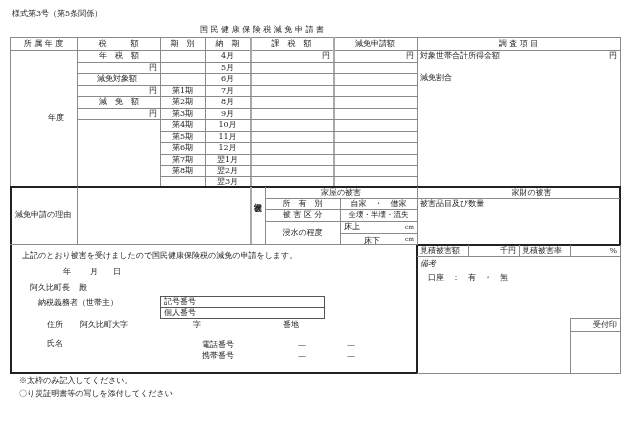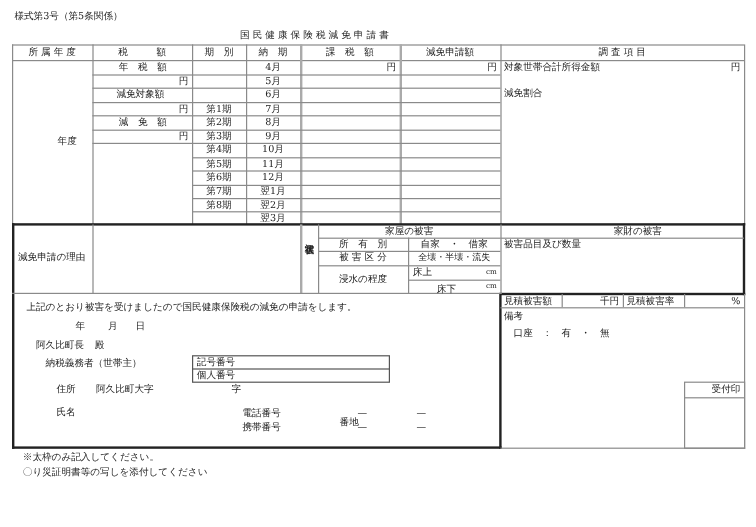--- a/index.html
+++ b/index.html
@@ -151,21 +151,21 @@
   <div class="fbox" style="left:160px;top:296px;width:165px;height:23px;"></div>
   <div class="hl" style="left:160px;top:307px;width:165px;border-color:#555;"></div>
   <div class="abs" style="left:164px;top:298px;">記号番号</div>
   <div style="position:absolute;left:205px;top:297px;width:119px;height:10px;"></div>
   <div class="abs" style="left:164px;top:309px;">個人番号</div>
   <div style="position:absolute;left:205px;top:308px;width:119px;height:10px;"></div>
 
   <div class="abs" style="left:47px;top:321px;">住所</div>
   <div class="abs" style="left:80px;top:321px;">阿久比町大字</div>
   <div class="abs" style="left:193px;top:321px;">字</div>
-  <div class="abs" style="left:283px;top:321px;margin-top:27px;">番地</div>
+  <div class="abs" style="left:283px;top:321px;">番地</div>
 
   <div class="abs" style="left:47px;top:340px;">氏名</div>
   <div style="position:absolute;left:70px;top:337px;width:120px;height:14px;"></div>
   <div class="abs" style="left:202px;top:341px;">電話番号</div>
   <div class="abs" style="left:298px;top:341px;">—</div>
   <div class="abs" style="left:347px;top:341px;">—</div>
   <div class="abs" style="left:202px;top:352px;">携帯番号</div>
   <div class="abs" style="left:298px;top:352px;">—</div>
   <div class="abs" style="left:347px;top:352px;">—</div>
 </div>
@@ -176,21 +176,21 @@
   <div class="hl" style="left:417px;top:256px;width:203px;"></div>
   <div class="vl" style="left:468px;top:245px;height:11px;"></div>
   <div class="vl" style="left:519px;top:245px;height:11px;"></div>
   <div class="vl" style="left:570px;top:245px;height:11px;"></div>
 
   <div class="cell left" style="left:417px;top:245px;height:11px;">見積被害額</div>
   <div class="cell right" style="left:468px;top:245px;width:51px;height:11px;">千円</div>
   <div class="cell left" style="left:519px;top:245px;height:11px;">見積被害率</div>
   <div class="cell right" style="left:570px;top:245px;width:50px;height:11px;">%</div>
 
-  <div class="abs" style="left:420px;top:260px;">備考</div>
+  <div class="abs" style="left:420px;top:260px;font-style:italic;">備考</div>
   <div class="abs" style="left:428px;top:274px;">口座　：　有　・　無</div>
 
   <div class="fbox" style="left:570px;top:318px;width:51px;height:56px;border-color:#8a8a8a;"></div>
   <div class="hl" style="left:570px;top:331px;width:50px;"></div>
   <div class="cell center" style="left:570px;top:318px;width:50px;height:13px;padding-left:20px;">受付印</div>
 </div>
 
 <div class="abs" style="left:19px;top:377px;">※太枠のみ記入してください。</div>
 <div class="abs" style="left:19px;top:390px;">〇り災証明書等の写しを添付してください</div>
 

